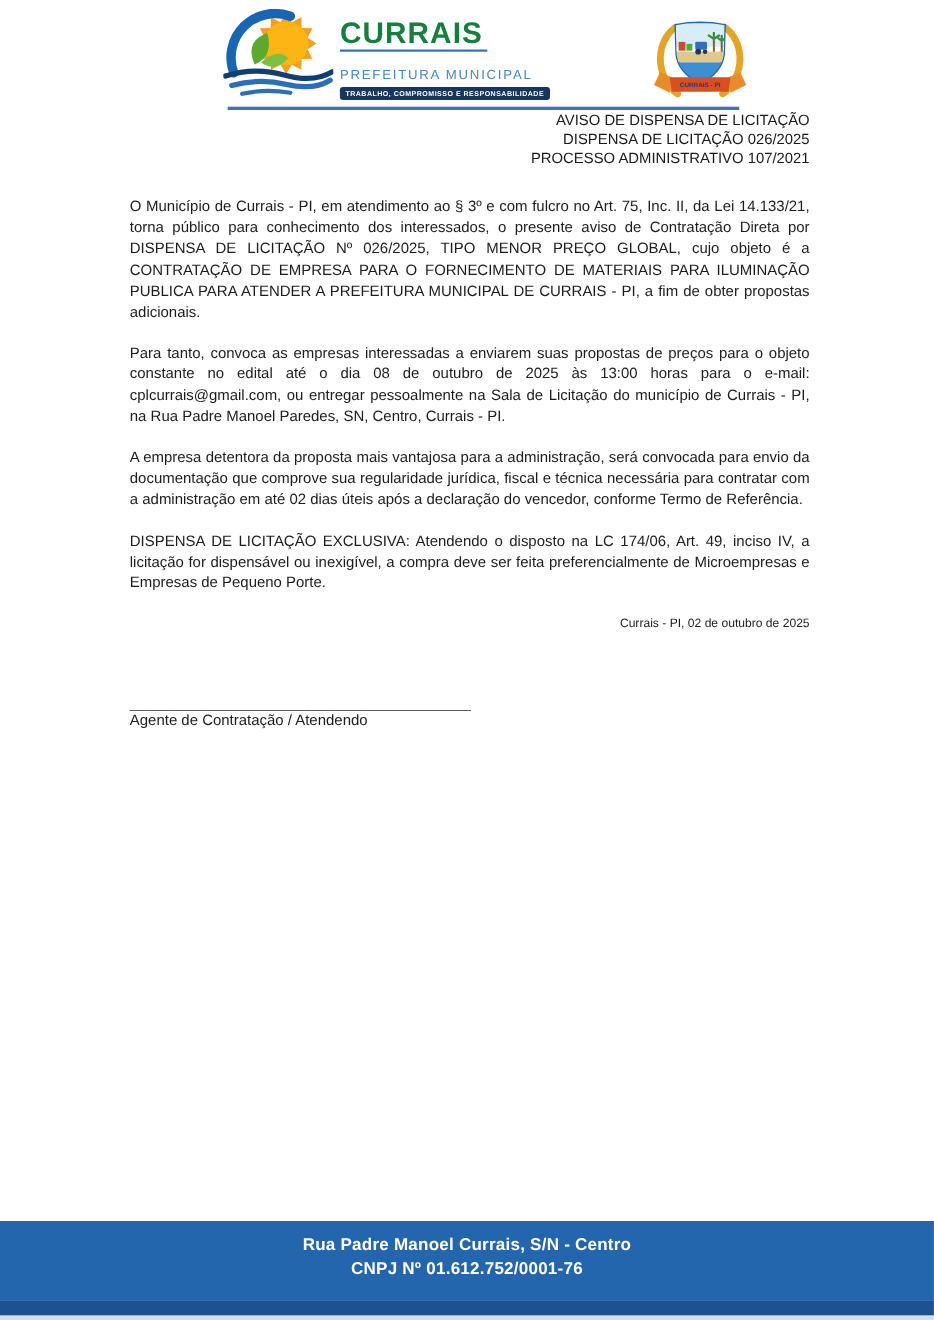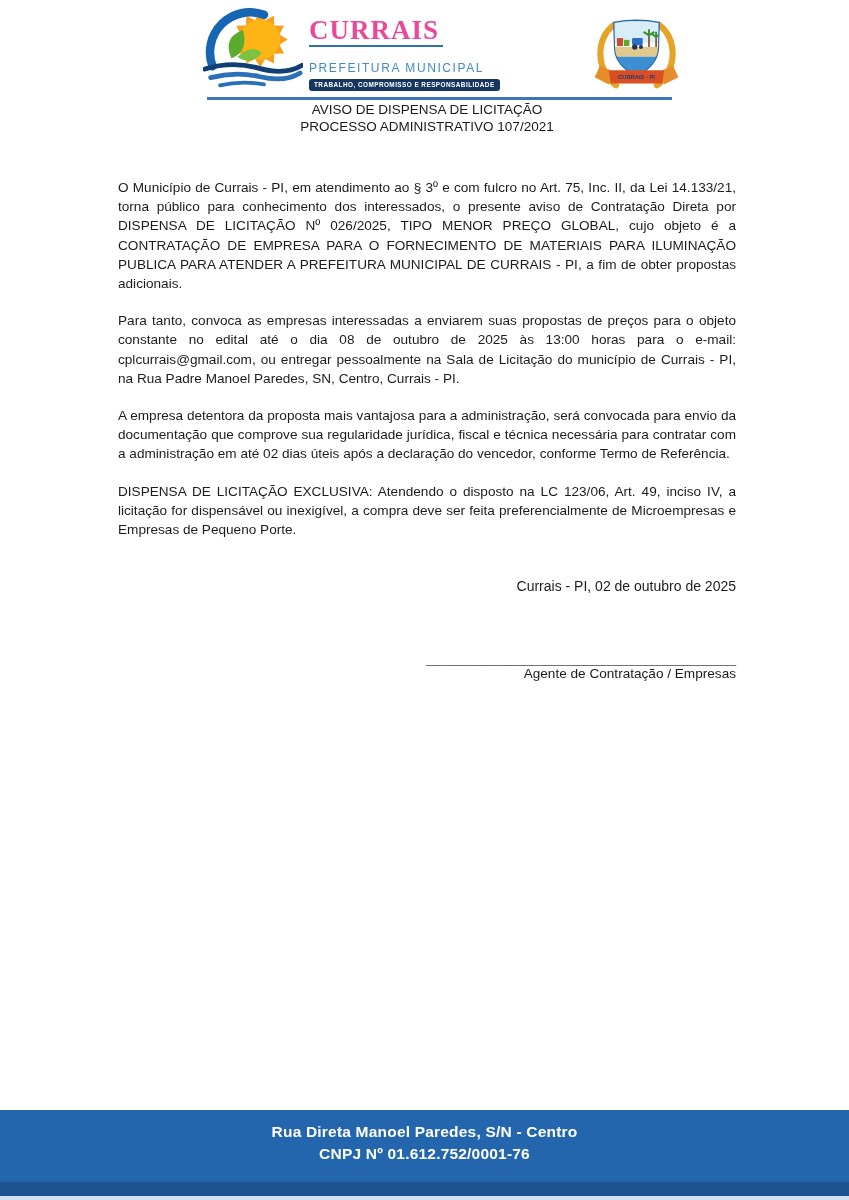--- a/index.html
+++ b/index.html
@@ -22,24 +22,23 @@
     position: absolute;
     left: 203px; top: 8px;
     display: flex;
     align-items: center;
     gap: 6px;
   }
   .logo-text { display: flex; flex-direction: column; align-items: flex-start; }
   .logo-name {
     font-size: 27px;
     font-weight: bold;
-    color: #ec4899;
+    color: #15803d;
     letter-spacing: 1px;
     line-height: 28px;
-    font-family: Liberation Serif, serif;
   }
   .logo-rule {
     width: 134px; height: 2px;
     background: #2e74b5;
     margin: 1px 0 2px 0;
   }
   .logo-subtitle {
     font-size: 12px;
     color: #4189c7;
     letter-spacing: 1.6px;
@@ -66,47 +65,47 @@
     left: 207px; top: 97px;
     width: 465px; height: 2.5px;
     background: #3a76b8;
   }
 
   
   .title-block {
     position: absolute;
     left: 118px; top: 101px;
     width: 618px;
-    text-align: center;
+    text-align: right;
     font-size: 13.5px;
     line-height: 17px;
     color: #1a1a1a;
   }
 
   
   .doc-body {
     position: absolute;
     left: 118px; top: 178px;
     width: 618px;
     font-size: 13.6px;
     line-height: 19.2px;
     color: #1c1c1c;
   }
   .doc-body p {
     text-align: justify;
     margin-bottom: 18px;
   }
   .date-line {
     text-align: right;
-    margin-top: 38px;
-    font-size: 14px;
+    margin-top: 19px;
+    font-size: 11px;
   }
   .signature {
     margin-top: 57px;
-    text-align: right;
+    text-align: left;
     line-height: 17.5px;
     font-size: 13.6px;
   }
   .signature .sig-rule { letter-spacing: 0; color: #555; line-height: 12px; }
 
   
   .footer-band {
     position: absolute;
     left: 0; top: 1110px;
     width: 849px; height: 72px;
@@ -201,38 +200,39 @@
       <polygon points="96,58 84,63 86,79 102,71" fill="#e88c2a"></polygon>
       <polygon points="24,63 86,63 84,78 26,78" fill="#d94f23"></polygon>
       <text x="55" y="73" text-anchor="middle" font-size="6.5" font-weight="bold" fill="#1d3c78" font-family="Liberation Sans, sans-serif">CURRAIS - PI</text>
     </svg>
   </div>
 
   <div class="header-rule"></div>
 
   <div class="title-block">
     <div>AVISO DE DISPENSA DE LICITAÇÃO</div>
+    <div>DISPENSA DE LICITAÇÃO 026/2025</div>
     <div>PROCESSO ADMINISTRATIVO 107/2021</div>
   </div>
 
   <div class="doc-body">
     <p>O Município de Currais - PI, em atendimento ao § 3º e com fulcro no Art. 75, Inc. II, da Lei 14.133/21, torna público para conhecimento dos interessados, o presente aviso de Contratação Direta por DISPENSA DE LICITAÇÃO Nº 026/2025, TIPO MENOR PREÇO GLOBAL, cujo objeto é a CONTRATAÇÃO DE EMPRESA PARA O FORNECIMENTO DE MATERIAIS PARA ILUMINAÇÃO PUBLICA PARA ATENDER A PREFEITURA MUNICIPAL DE CURRAIS - PI, a fim de obter propostas adicionais.</p>
     <p>Para tanto, convoca as empresas interessadas a enviarem suas propostas de preços para o objeto constante no edital até o dia 08 de outubro de 2025 às 13:00 horas para o e-mail: cplcurrais@gmail.com, ou entregar pessoalmente na Sala de Licitação do município de Currais - PI, na Rua Padre Manoel Paredes, SN, Centro, Currais - PI.</p>
     <p>A empresa detentora da proposta mais vantajosa para a administração, será convocada para envio da documentação que comprove sua regularidade jurídica, fiscal e técnica necessária para contratar com a administração em até 02 dias úteis após a declaração do vencedor, conforme Termo de Referência.</p>
-    <p>DISPENSA DE LICITAÇÃO EXCLUSIVA: Atendendo o disposto na LC 123/06, Art. 49, inciso IV, a licitação for dispensável ou inexigível, a compra deve ser feita preferencialmente de Microempresas e Empresas de Pequeno Porte.</p>
+    <p>DISPENSA DE LICITAÇÃO EXCLUSIVA: Atendendo o disposto na LC 174/06, Art. 49, inciso IV, a licitação for dispensável ou inexigível, a compra deve ser feita preferencialmente de Microempresas e Empresas de Pequeno Porte.</p>
 
     <div class="date-line">Currais - PI, 02 de outubro de 2025</div>
 
     <div class="signature">
       <div class="sig-rule">_________________________________________</div>
-      <div>Agente de Contratação / Empresas</div>
+      <div>Agente de Contratação / Atendendo</div>
     </div>
   </div>
 
   <div class="footer-band"></div>
   <div class="footer-band-dark"></div>
   <div class="footer-band-light"></div>
   <div class="footer-text">
-    <div>Rua Direta Manoel Paredes, S/N - Centro</div>
+    <div>Rua Padre Manoel Currais, S/N - Centro</div>
     <div>CNPJ Nº 01.612.752/0001-76</div>
   </div>
 
 </div>
 
 </body></html>

